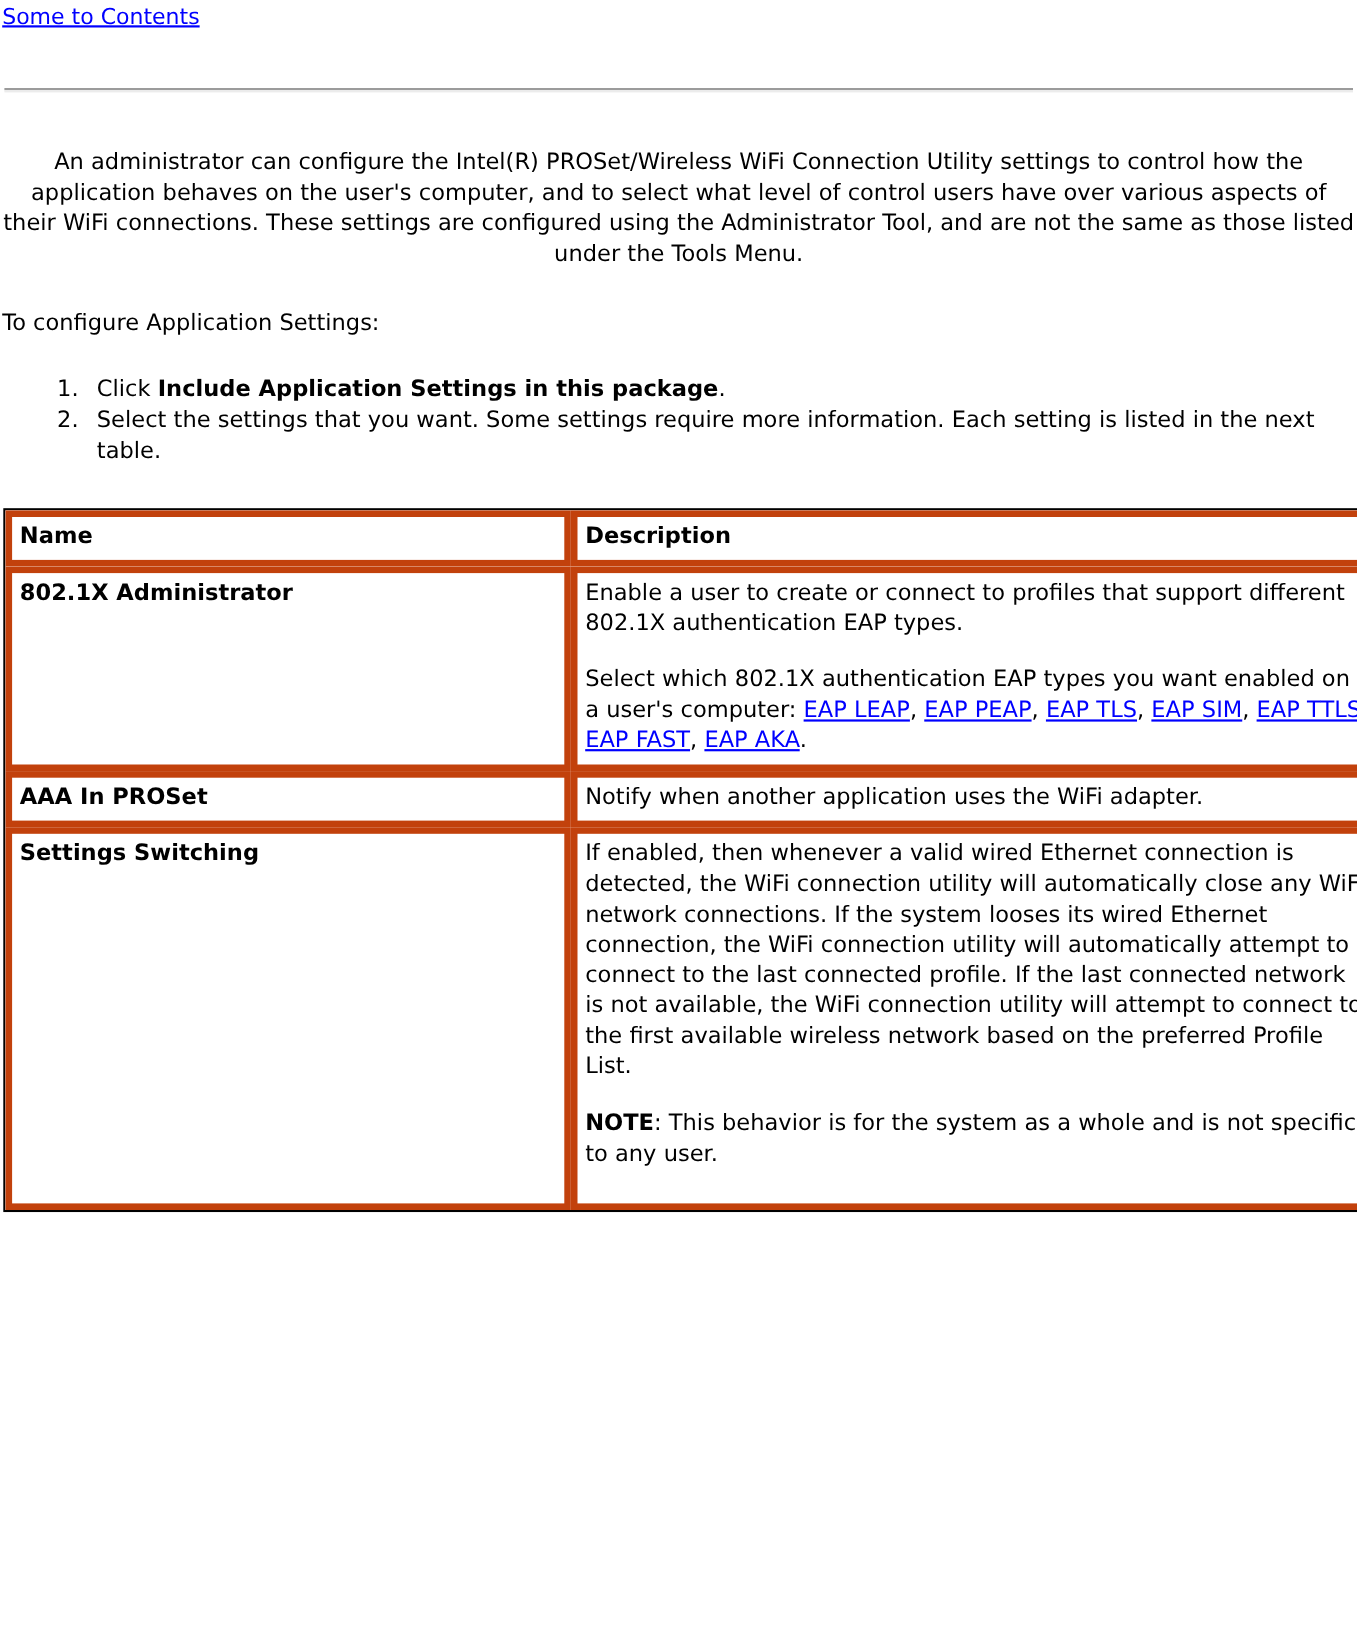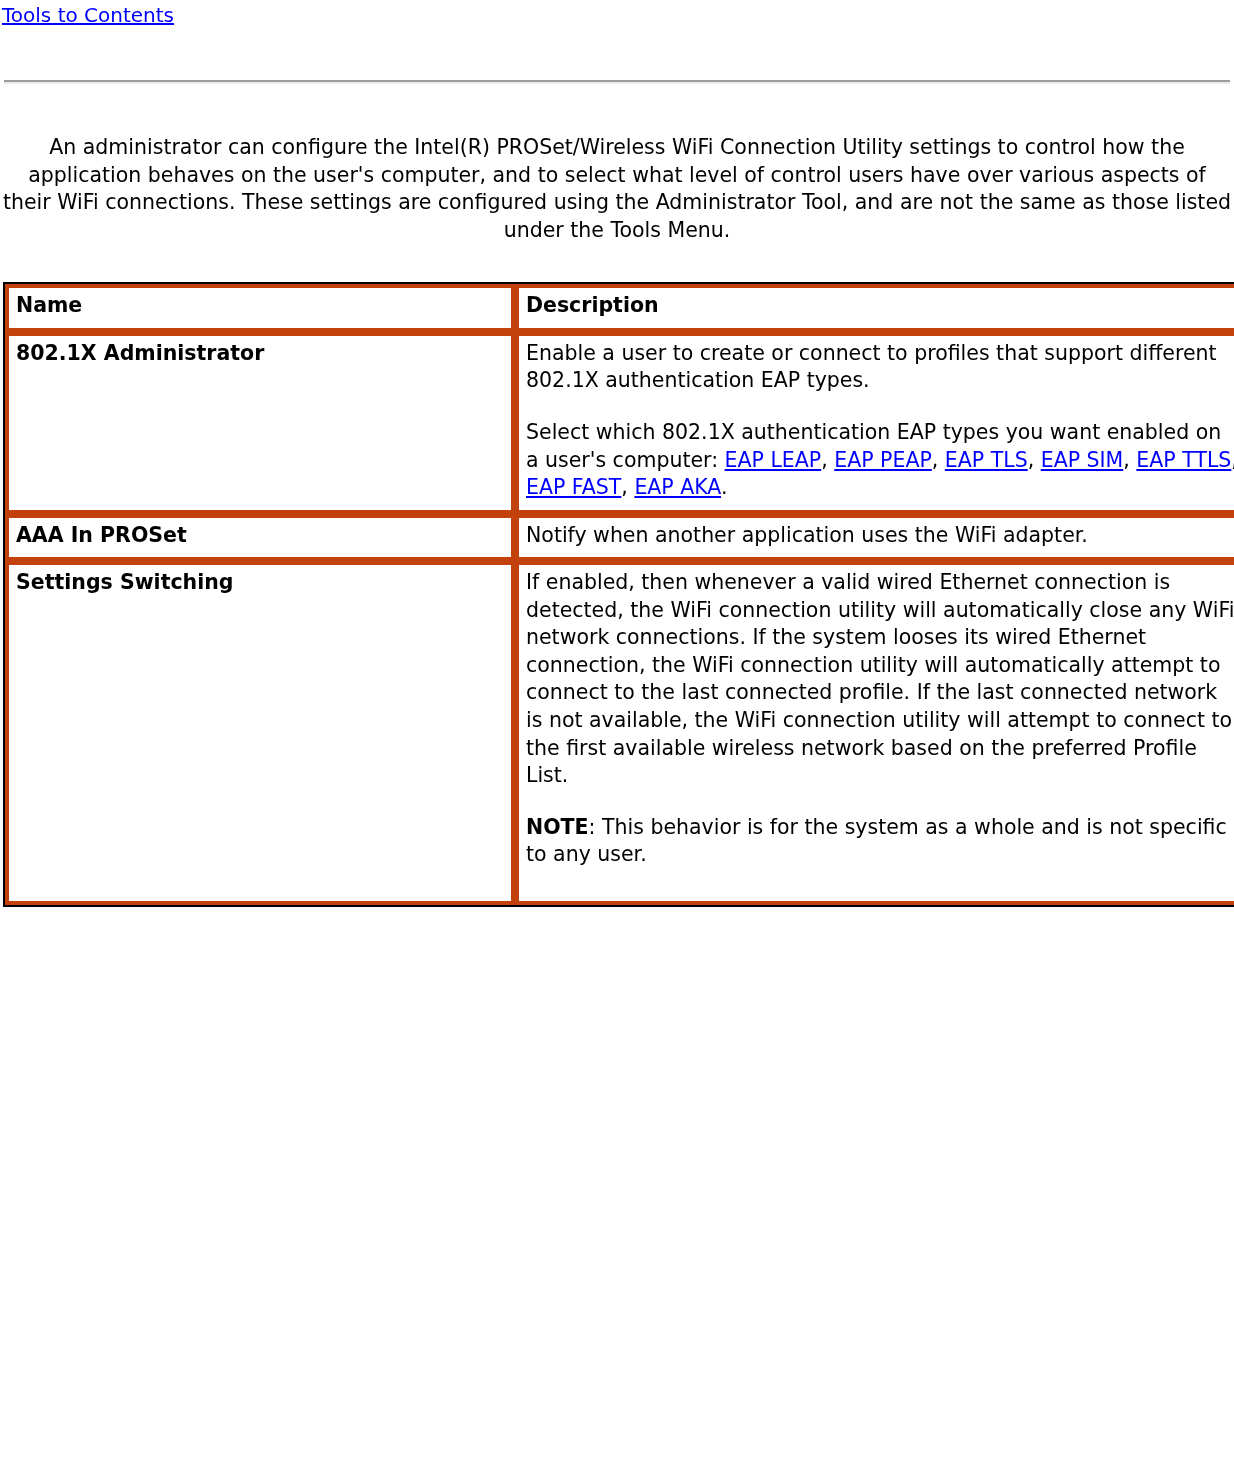--- a/index.html
+++ b/index.html
@@ -83,21 +83,21 @@
   table.settings {
     margin: 38px 3px 0 3px;
     border-collapse: separate;
     border-spacing: 0;
     border: 2px solid #000000;
     width: 1224px;
     table-layout: fixed;
     background: #ffffff;
   }
   table.settings td {
-    border: 4px solid #c2410c;
+    border: 6px solid #c2410c;
     padding: 4px 6px 8px 7px;
     vertical-align: top;
     font-size: 20.5px;
     line-height: 1.345;
     background: #ffffff;
     margin-top: 12px;
   }
   table.settings td.col-name {
     width: 489px;
     font-weight: bold;
@@ -110,29 +110,34 @@
   }
   .cell-para { margin: 0; }
   .cell-gap { height: 24px; }
 </style>
 </head>
 <body>
 
 <div class="page">
 
   <div class="toplink-wrap">
-    <a class="doclink" href="#">Tools to Contents</a>
+    <a class="doclink" href="#">Some to Contents</a>
   </div>
 
 
   <hr class="rule">
 
   <p class="body-copy">An administrator can configure the Intel(R) PROSet/Wireless WiFi Connection Utility settings to control how the application behaves on the user's computer, and to select what level of control users have over various aspects of their WiFi connections. These settings are configured using the Administrator Tool, and are not the same as those listed under the Tools Menu.</p>
 
+  <p class="lead-in">To configure Application Settings:</p>
 
+  <ol class="steps">
+    <li><span>Click </span><b>Include Application Settings in this package</b><span>.</span></li>
+    <li><span class="step-text">Select the settings that you want. Some settings require more information. Each setting is listed in the next table.</span></li>
+  </ol>
 
   <table class="settings">
     <tbody>
       <tr class="head">
         <td class="col-name">Name</td>
         <td class="col-desc">Description</td>
       </tr>
 
       <tr>
         <td class="col-name">802.1X Administrator</td>

